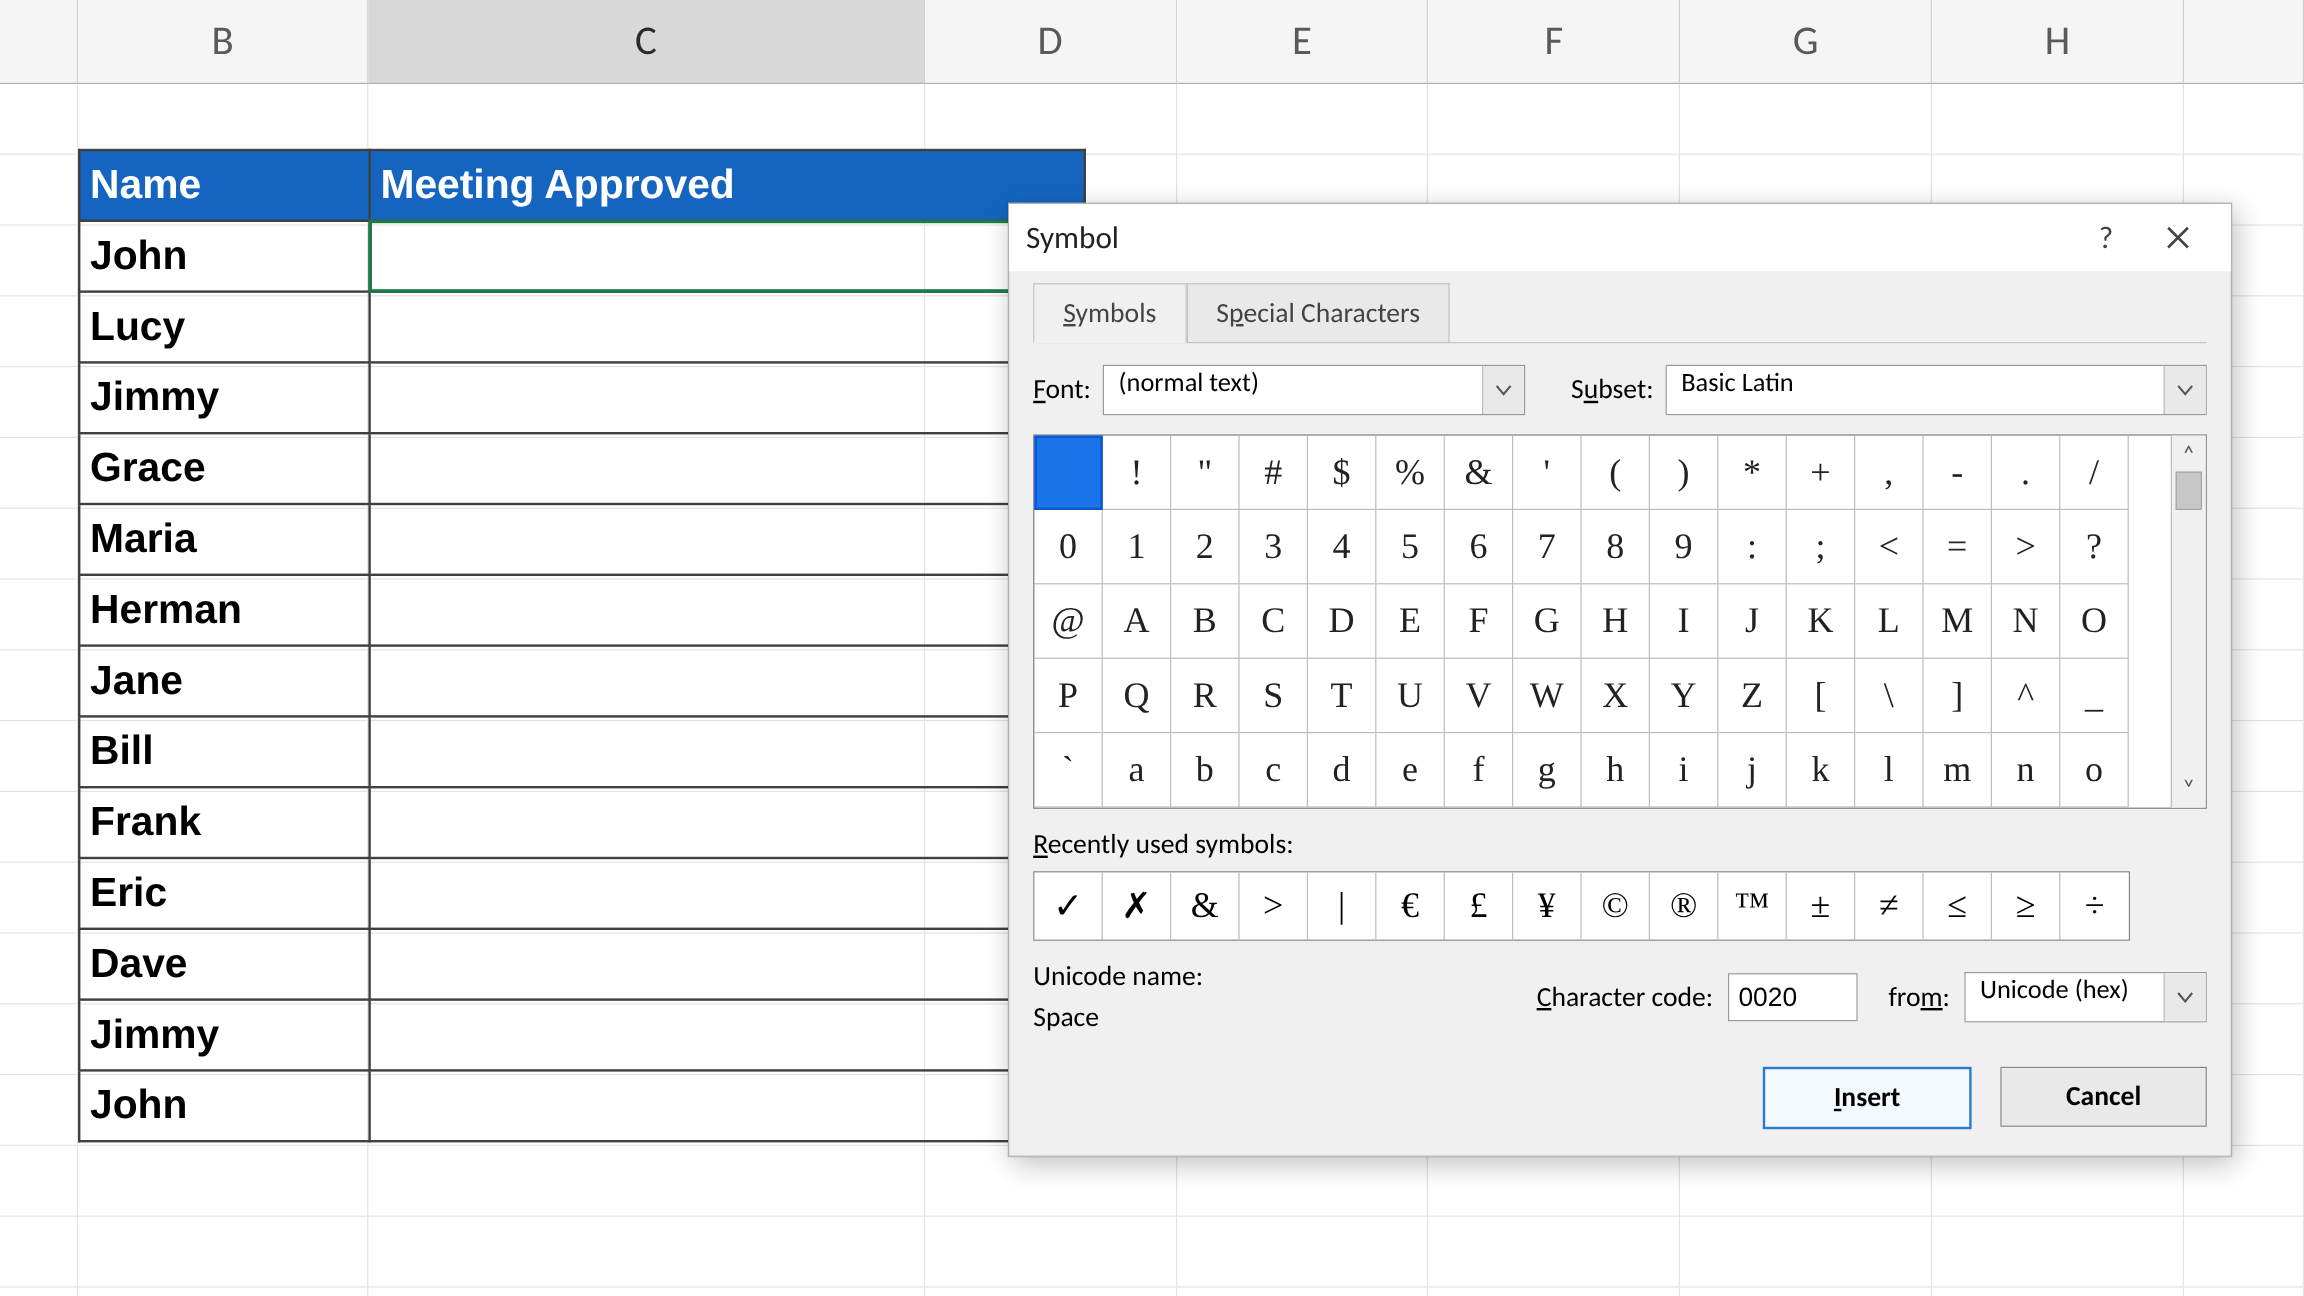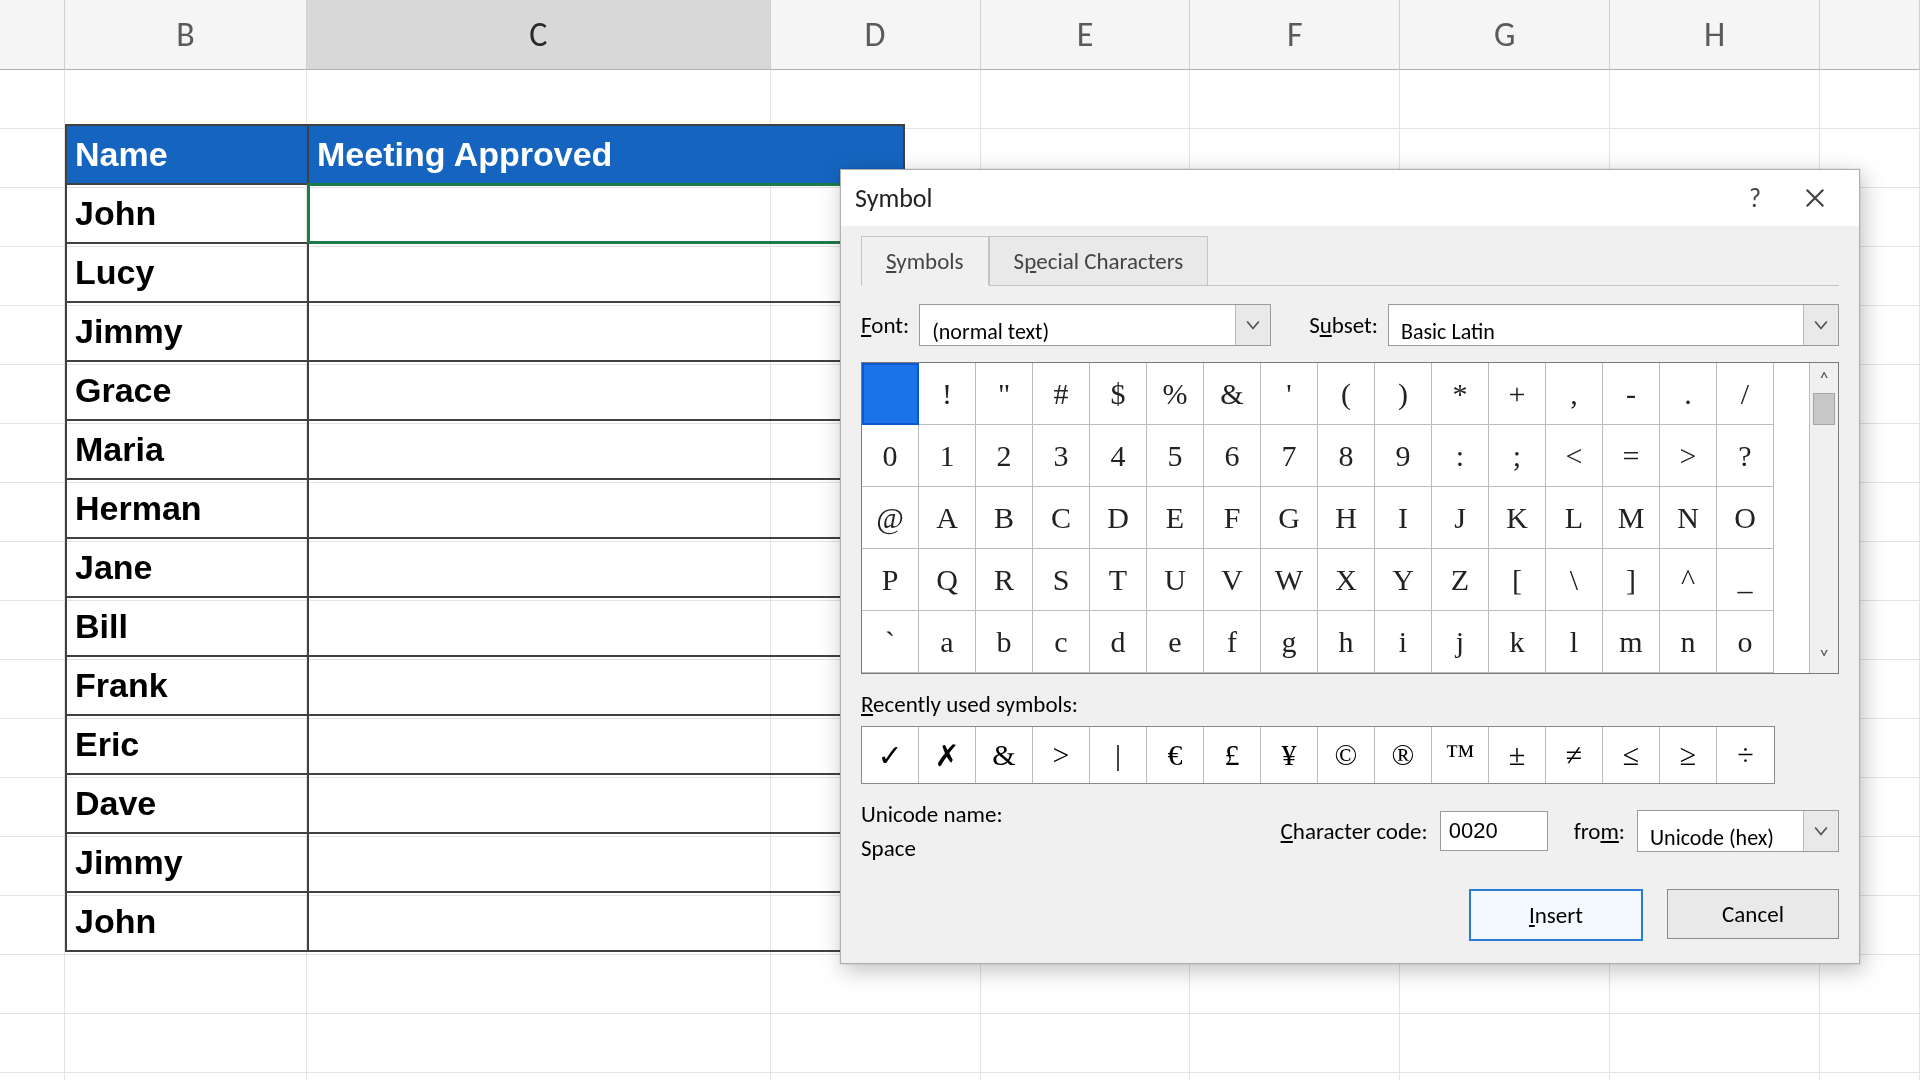--- a/index.html
+++ b/index.html
@@ -169,21 +169,21 @@
 
   .field-row {
     display: flex;
     align-items: center;
     gap: 10px;
     font-size: 23px;
     margin-bottom: 16px;
   }
   .combo {
     display: flex;
-    align-items: flex-end;
+    align-items: flex-start;
     border: 1px solid #9a9a9a;
     background: #ffffff;
     height: 40px;
     font-size: 22px;
   }
   .combo-text {
     padding: 0 12px;
     flex: 1;
     white-space: nowrap;
     overflow: hidden;
@@ -288,20 +288,21 @@
     background: #ffffff;
     font-size: 22px;
     padding: 0 8px;
   }
 
   .button-row {
     display: flex;
     justify-content: flex-end;
     gap: 24px;
     padding: 26px 20px 22px 20px;
+    font-weight: bold;
   }
   .btn {
     min-width: 170px;
     height: 48px;
     border: 1px solid #8a8a8a;
     background: #e9e9e9;
     font-size: 23px;
     display: flex;
     align-items: center;
     justify-content: center;

